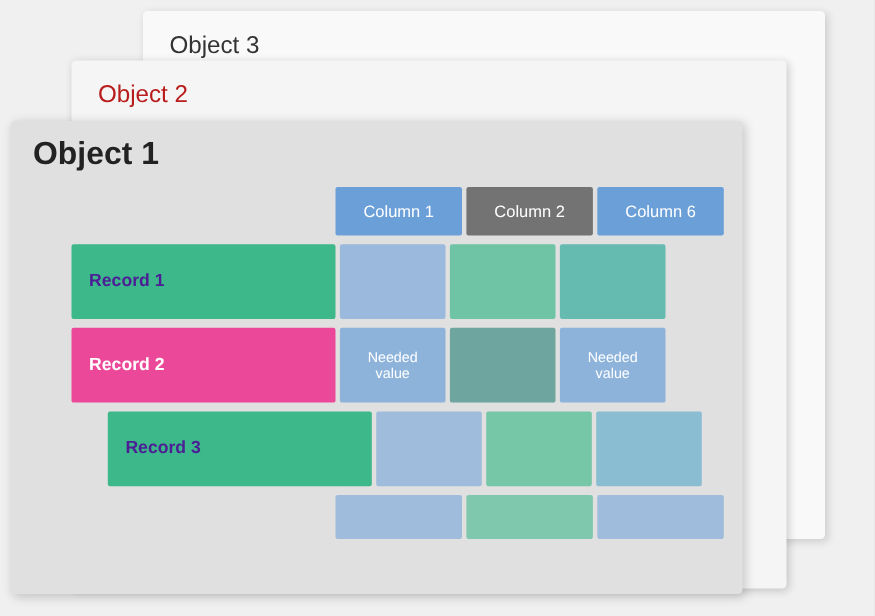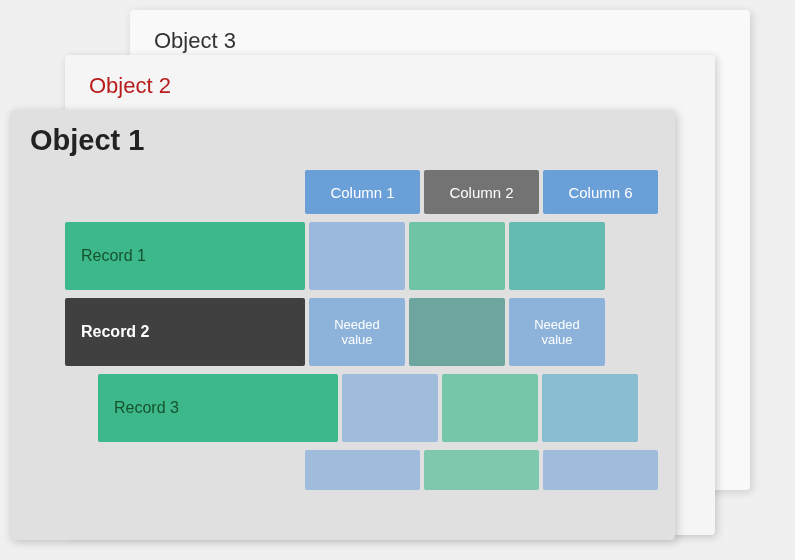--- a/index.html
+++ b/index.html
@@ -138,32 +138,32 @@
     .record-row-2 { top: 76px; }
     .record-row-3 { top: 152px; padding-left: 33px; }
 
     
     .record-label-cell {
       width: 240px;
       display: flex;
       align-items: center;
       padding-left: 16px;
       font-size: 16px;
-      color: #14532d;
-      font-weight: 400;
+      color: #4c1d95;
+      font-weight: 700;
       border-radius: 2px;
       flex-shrink: 0;
     }
 
     .row-green .record-label-cell {
       background: #3db88a;
     }
 
     .row-blue .record-label-cell {
-      background: #404040;
+      background: #ec4899;
       color: #fff;
       font-weight: 600;
     }
 
     
     .record-cells {
       display: flex;
       margin-left: 4px;
       gap: 4px;
       align-items: stretch;

